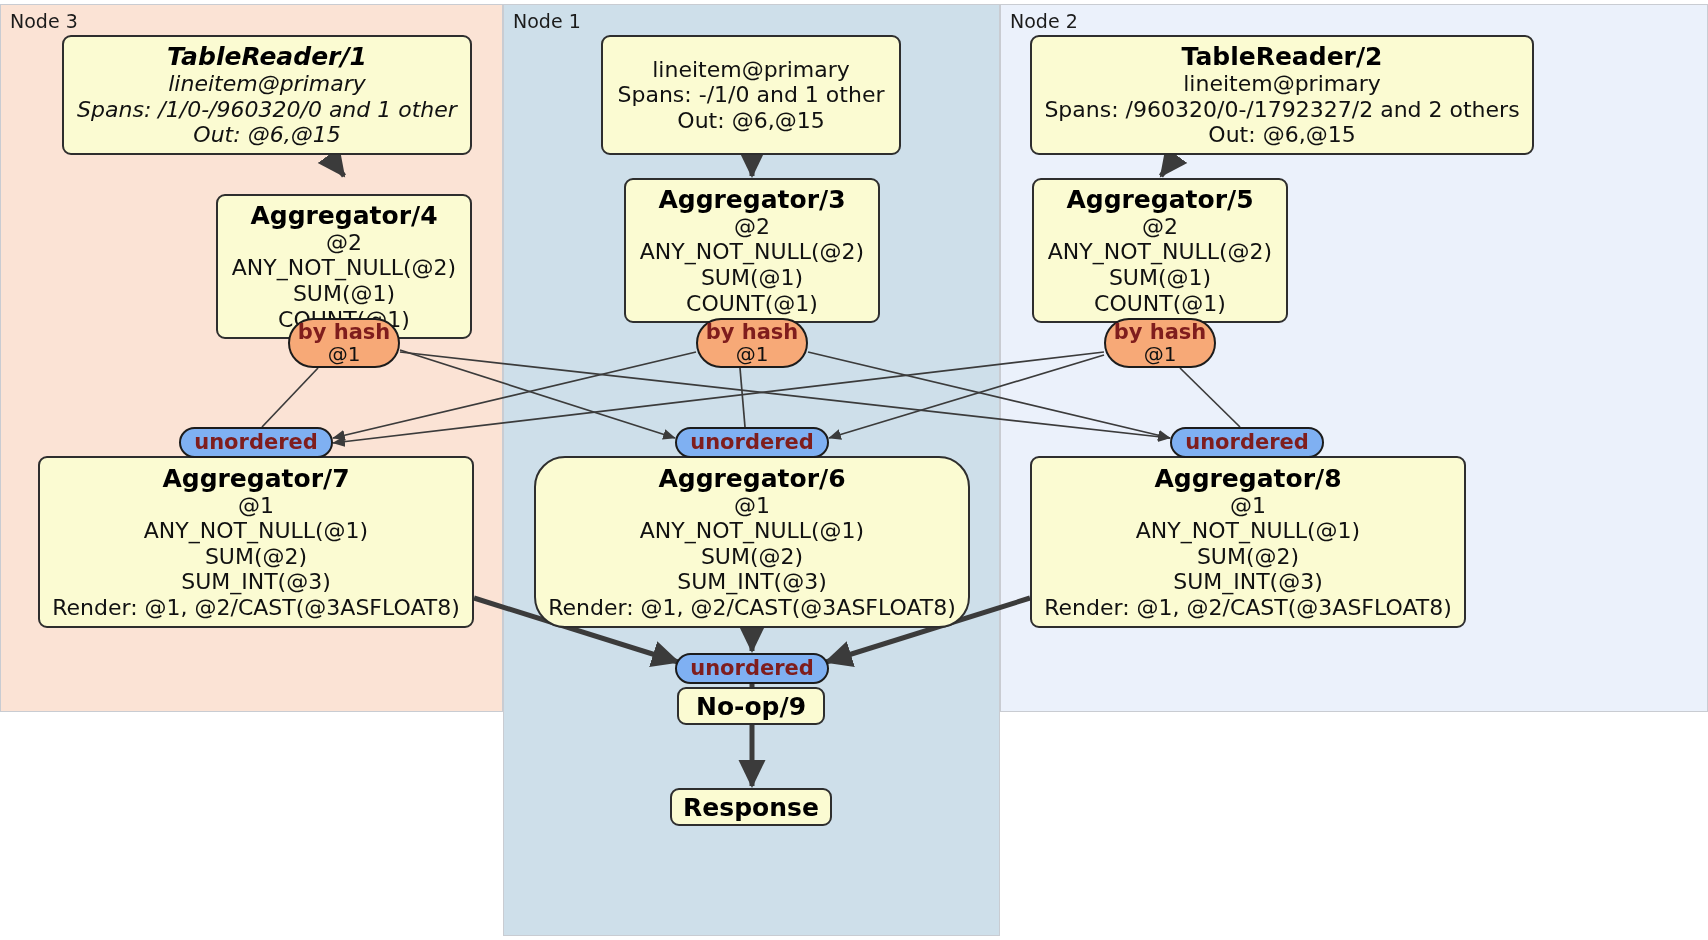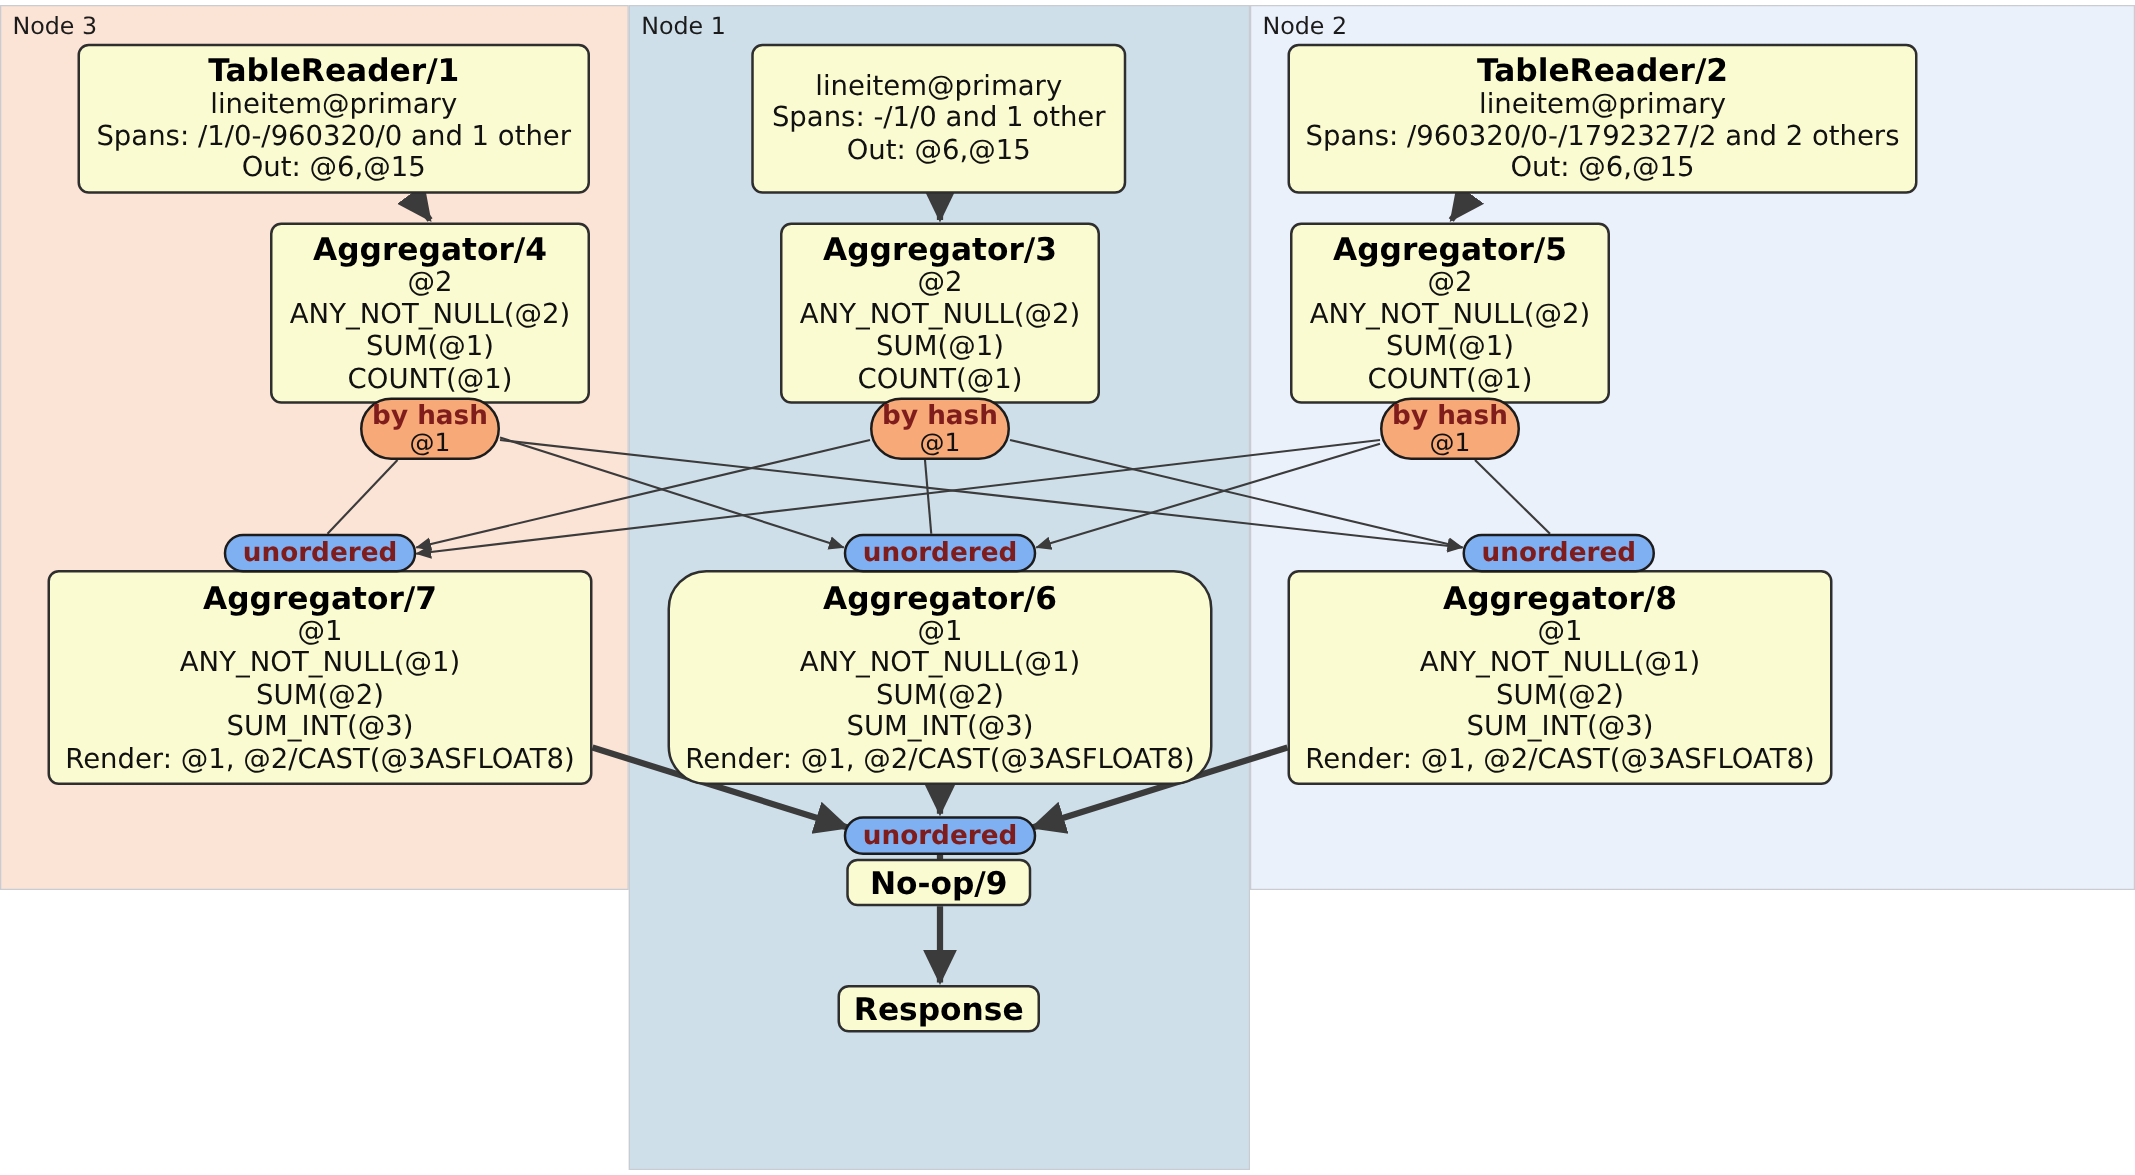--- a/index.html
+++ b/index.html
@@ -65,38 +65,38 @@
         <path d="M 1180 368 L 1240 427" fill="none" stroke="#3b3b3b" stroke-width="1.7"></path>
         <path d="M 474 598 L 678 662" fill="none" stroke="#3b3b3b" stroke-width="5" marker-end="url(#ahThick)"></path>
         <path d="M 752 628 L 752 651" fill="none" stroke="#3b3b3b" stroke-width="5" marker-end="url(#ahThick)"></path>
         <path d="M 1030 598 L 826 662" fill="none" stroke="#3b3b3b" stroke-width="5" marker-end="url(#ahThick)"></path>
         <path d="M 752 684 L 752 688" fill="none" stroke="#3b3b3b" stroke-width="5"></path>
         <path d="M 752 725 L 752 786" fill="none" stroke="#3b3b3b" stroke-width="5" marker-end="url(#ahThick)"></path>
       </g>
   </svg>
 
   <div id="procs">
-      <div class="proc" style="left: 62px; top: 35px; width: 410px; height: 120px;">
+      <div class="proc" style="left: 62px; top: 35px; width: 410px; height: 120px; font-style: italic;">
         <div class="ttl">TableReader/1</div>
         <div class="ln">lineitem@primary</div>
         <div class="ln">Spans: /1/0-/960320/0 and 1 other</div>
         <div class="ln">Out: @6,@15</div>
       </div>
       <div class="proc" style="left: 601px; top: 35px; width: 300px; height: 120px;">
         <div class="ln">lineitem@primary</div>
         <div class="ln">Spans: -/1/0 and 1 other</div>
         <div class="ln">Out: @6,@15</div>
       </div>
       <div class="proc" style="left: 1030px; top: 35px; width: 504px; height: 120px;">
         <div class="ttl">TableReader/2</div>
         <div class="ln">lineitem@primary</div>
         <div class="ln">Spans: /960320/0-/1792327/2 and 2 others</div>
         <div class="ln">Out: @6,@15</div>
       </div>
-      <div class="proc" style="left: 216px; top: 178px; width: 256px; height: 145px;">
+      <div class="proc" style="left: 216px; top: 194px; width: 256px; height: 145px;">
         <div class="ttl">Aggregator/4</div>
         <div class="ln">@2</div>
         <div class="ln">ANY_NOT_NULL(@2)</div>
         <div class="ln">SUM(@1)</div>
         <div class="ln">COUNT(@1)</div>
       </div>
       <div class="proc" style="left: 624px; top: 178px; width: 256px; height: 145px;">
         <div class="ttl">Aggregator/3</div>
         <div class="ln">@2</div>
         <div class="ln">ANY_NOT_NULL(@2)</div>

